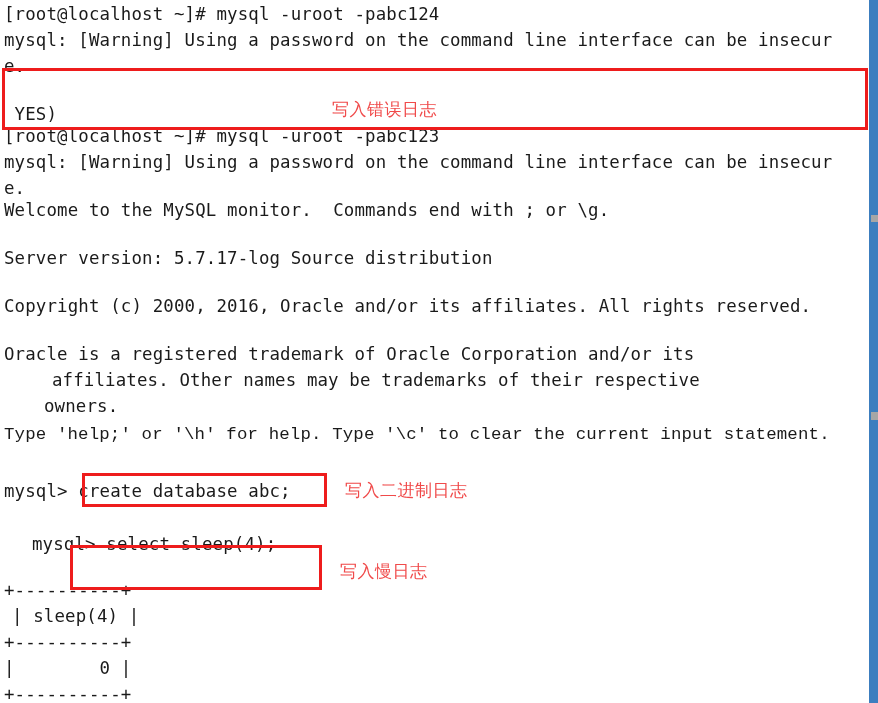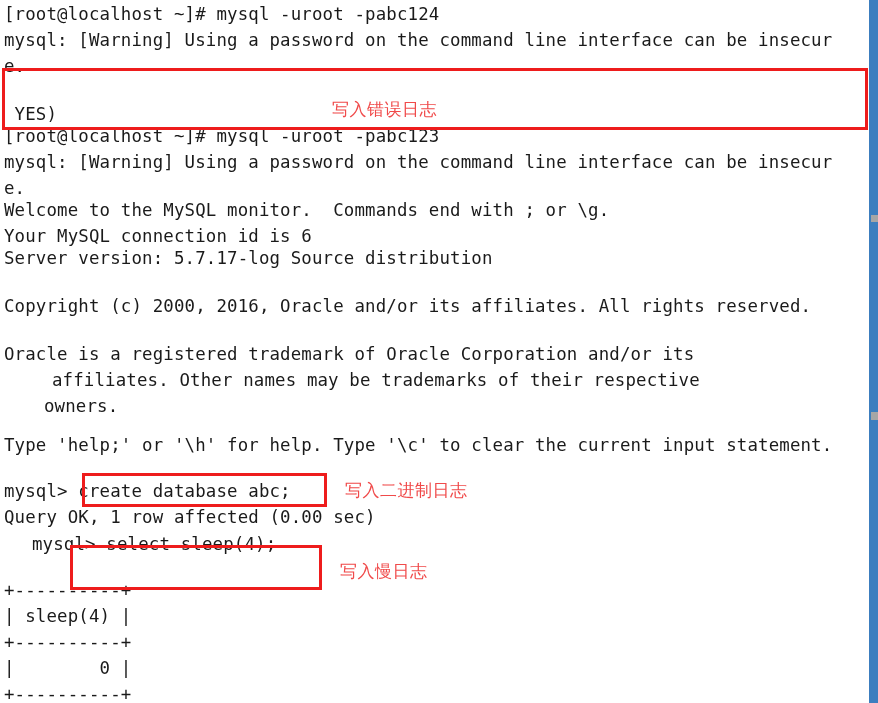--- a/index.html
+++ b/index.html
@@ -98,37 +98,35 @@
 
   <div class="terminal" id="terminal">
       <div class="term-line" style="top: 2px;">[root@localhost ~]# mysql -uroot -pabc124</div>
       <div class="term-line" style="top: 28px;">mysql: [Warning] Using a password on the command line interface can be insecur</div>
       <div class="term-line" style="top: 54px;">e.</div>
       <div class="term-line" style="top: 102px;"> YES)</div>
       <div class="term-line" style="top: 124px; text-align: right;">[root@localhost ~]# mysql -uroot -pabc123</div>
       <div class="term-line" style="top: 150px;">mysql: [Warning] Using a password on the command line interface can be insecur</div>
       <div class="term-line" style="top: 176px;">e.</div>
       <div class="term-line" style="top: 198px;">Welcome to the MySQL monitor.  Commands end with ; or \g.</div>
-      <div class="term-line" style="top: 224px;">Your MySQL connection id is 6</div>
       <div class="term-line" style="top: 246px;">Server version: 5.7.17-log Source distribution</div>
       <div class="term-line" style="top: 272px;"></div>
       <div class="term-line" style="top: 294px;">Copyright (c) 2000, 2016, Oracle and/or its affiliates. All rights reserved.</div>
       <div class="term-line" style="top: 320px;"></div>
       <div class="term-line" style="top: 342px;">Oracle is a registered trademark of Oracle Corporation and/or its</div>
       <div class="term-line" style="top: 368px; margin-left: 48px;">affiliates. Other names may be trademarks of their respective</div>
       <div class="term-line" style="top: 394px; margin-left: 40px;">owners.</div>
       <div class="term-line" style="top: 416px;"></div>
-      <div class="term-line" style="top: 433px;">Type 'help;' or '\h' for help. Type '\c' to clear the current input statement.</div>
+      <div class="term-line" style="top: 422px; font-family: Liberation Mono, monospace;">Type 'help;' or '\h' for help. Type '\c' to clear the current input statement.</div>
       <div class="term-line" style="top: 463px;"></div>
       <div class="term-line" style="top: 479px;">mysql&gt; create database abc;</div>
-      <div class="term-line" style="top: 505px;">Query OK, 1 row affected (0.00 sec)</div>
       <div class="term-line" style="top: 531px;"></div>
       <div class="term-line" style="top: 532px; margin-left: 28px;">mysql&gt; select sleep(4);</div>
       <div class="term-line" style="top: 578px;">+----------+</div>
-      <div class="term-line" style="top: 604px;">| sleep(4) |</div>
+      <div class="term-line" style="top: 604px; margin-left: 8px;">| sleep(4) |</div>
       <div class="term-line" style="top: 630px;">+----------+</div>
       <div class="term-line" style="top: 656px;">|        0 |</div>
       <div class="term-line" style="top: 682px;">+----------+</div>
     </div>
 
   <div id="annotation-boxes">
       <div class="redbox" style="left: 2px; top: 68px; width: 866px; height: 62px;"></div>
       <div class="redbox" style="left: 82px; top: 473px; width: 245px; height: 34px;"></div>
       <div class="redbox" style="left: 70px; top: 545px; width: 252px; height: 45px;"></div>
     </div>

